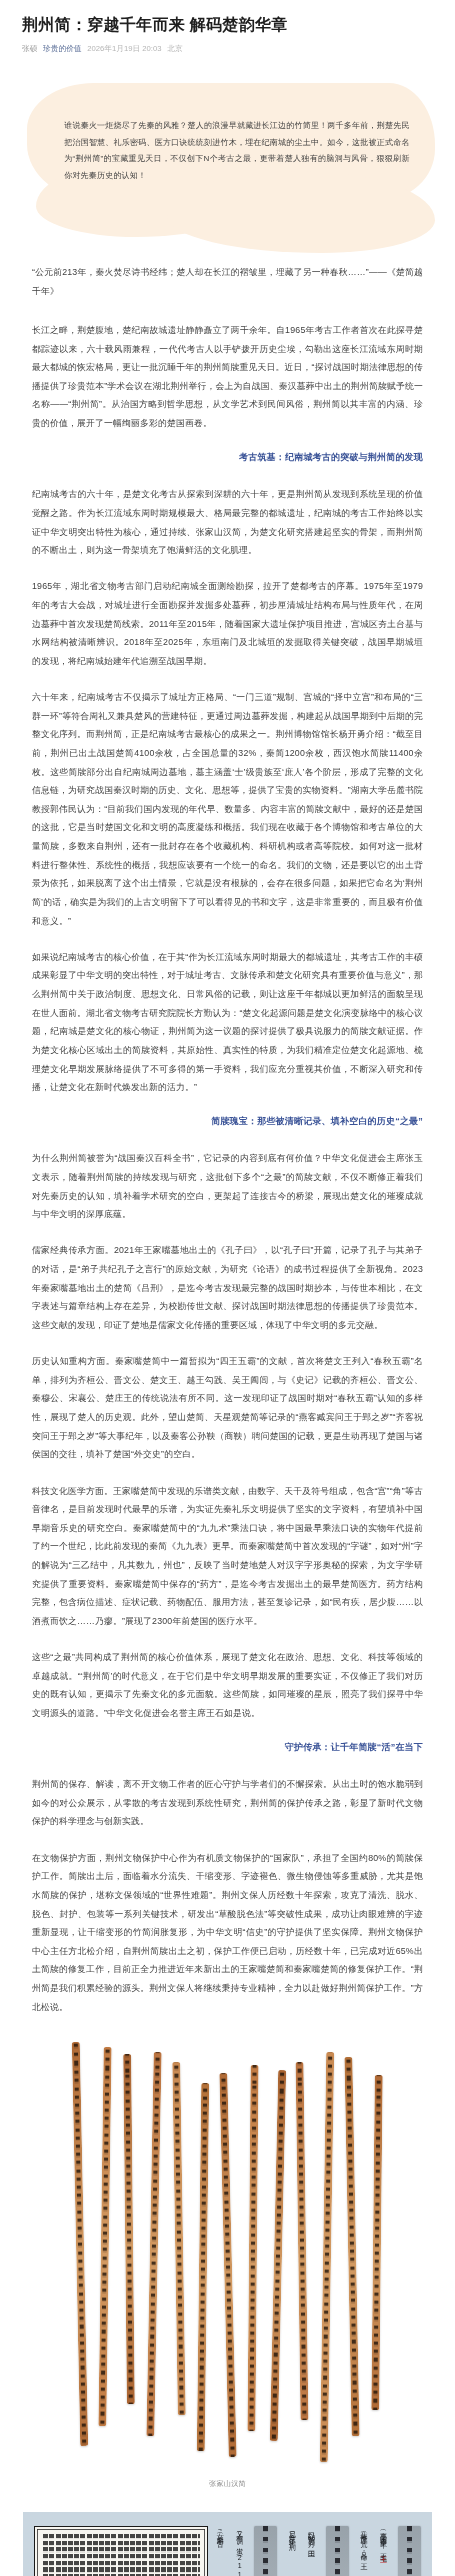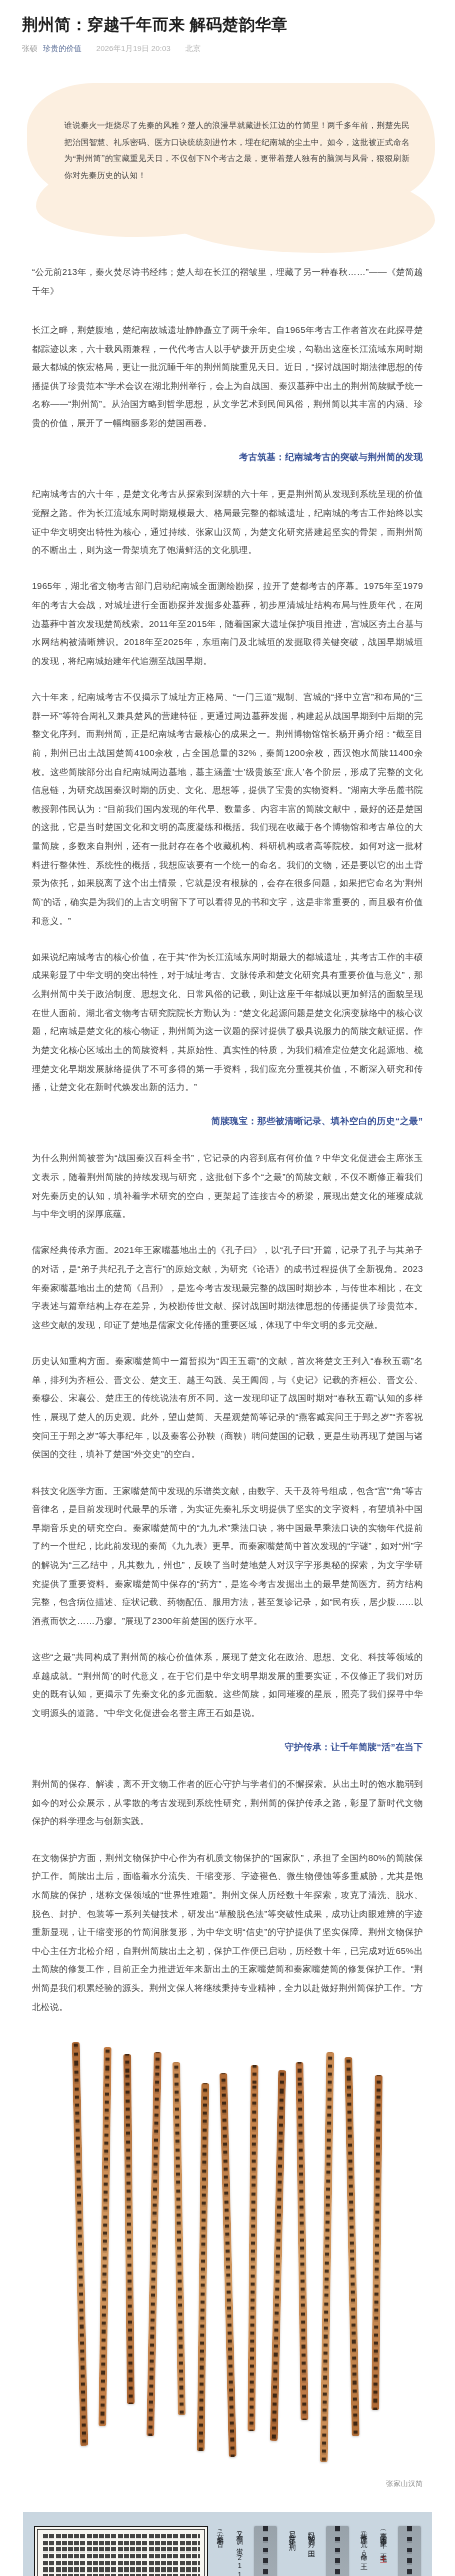--- a/index.html
+++ b/index.html
@@ -5,41 +5,41 @@
   html,body { margin:0; padding:0; background:#ffffff; }
   body { font-family:"Liberation Sans","DejaVu Sans",sans-serif; color:#404040; }
   .page { width:455px; margin:0 auto; background:#fff; overflow:hidden; position:relative; }
 
   
   .article-header { padding:13.4px 22px 0 22px; }
   .article-title { font-size:16px; font-weight:700; color:#1f1f1f; margin:0 0 7.7px 0; letter-spacing:0.3px; line-height:1.45; }
   .byline { font-size:7.7px; color:#9b9b9b; display:flex; gap:5.7px; align-items:baseline; }
   .byline .author { color:#9b9b9b; }
   .byline .source { color:#576b95; }
-  .byline .dt, .byline .loc { color:#b5b5b5;margin-left:9px; }
+  .byline .dt, .byline .loc { color:#b5b5b5; }
 
   
   .article-body { padding:5.2px 32px 0 32px; font-size:8.8px; line-height:2.12; text-align:justify; color:#404040; letter-spacing:0.2px; }
   .body-p { margin:0 0 17.5px 0; }
   .section-heading { color:#3a5397; font-size:9px; font-weight:700; margin:8.2px 0 20.6px 0; text-align:right; line-height:1.6; }
 
   
-  .lead-section { position:relative; margin:24px -5.2px 30px -5.2px; padding:35px 15.5px 49px 23px;font-family:Liberation Serif, serif; }
+  .lead-section { position:relative; margin:24px -5.2px 30px -5.2px; padding:35px 15.5px 49px 23px; }
   .blob { position:absolute; background:#fcefe0; z-index:0; }
   .blob-a { left:0; right:-7.2px; top:0; height:118px; border-radius:67px 46px 57px 72px / 46px 62px 52px 57px; }
   .blob-b { left:9.3px; top:77px; width:222px; height:77px; border-radius:48% 52% 55% 45% / 60% 50% 50% 40%; }
   .blob-c { right:-7.2px; top:88px; width:268px; height:82px; border-radius:50% 50% 42% 58% / 55% 60% 40% 45%; }
   .lead-text { position:relative; z-index:1; font-size:8px; line-height:2.05; color:#3f3f3f; margin:0; padding-left:14.4px; padding-right:3.1px; text-align:justify; }
 
   .quote-p { margin:0 0 20.6px 0; }
 
   
   .fig-slips { position:relative; height:433px; margin:13.4px 0 0 0; }
   .slip { position:absolute; border-radius:2.6px; box-shadow:0 1px 2.1px rgba(0,0,0,0.18); }
-  .fig-caption { text-align:right; color:#8a8a8a; font-size:7.2px; margin:12.4px 0 23px 0; line-height:1.4; }
+  .fig-caption { text-align:center; color:#8a8a8a; font-size:7.2px; margin:12.4px 0 23px 0; line-height:1.4; }
 
   
   .fig-manuscript { height:335px; background:#c9d6e0; margin:5.2px -9.3px 0 -9.3px; box-sizing:border-box; padding:13.4px 11.3px; display:flex; gap:7.2px; align-items:stretch; }
   .ms-page { width:45%; background:#f7f6f1; border:0.8px solid #1a1a1a; box-shadow:inset 0 0 0 2.1px #f7f6f1, inset 0 0 0 2.8px #1a1a1a; position:relative; box-sizing:border-box; padding:9.3px 8.2px 24px 8.2px; }
   .ms-fake-text { position:absolute; top:7.2px; left:7.2px; right:7.2px; bottom:27px;
       background-image:
         repeating-linear-gradient(90deg, #f7f6f1 0 1.3px, rgba(247,246,241,0) 1.3px 6.2px),
         repeating-linear-gradient(180deg, #2d2d2d 0 4.1px, rgba(45,45,45,0.12) 4.1px 5.2px, rgba(45,45,45,0) 5.2px 6.7px);
       opacity:0.88; }
   .ms-right { flex:1; display:flex; gap:6.2px; justify-content:space-between; align-items:stretch; }

